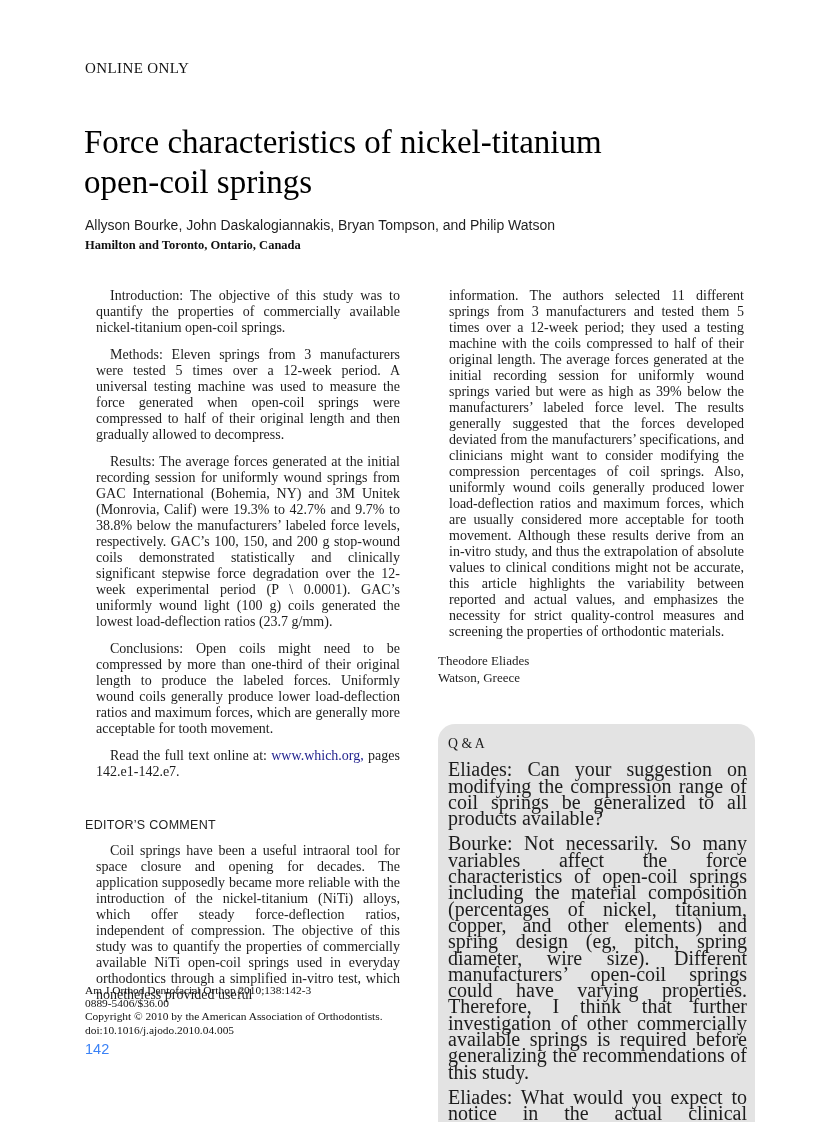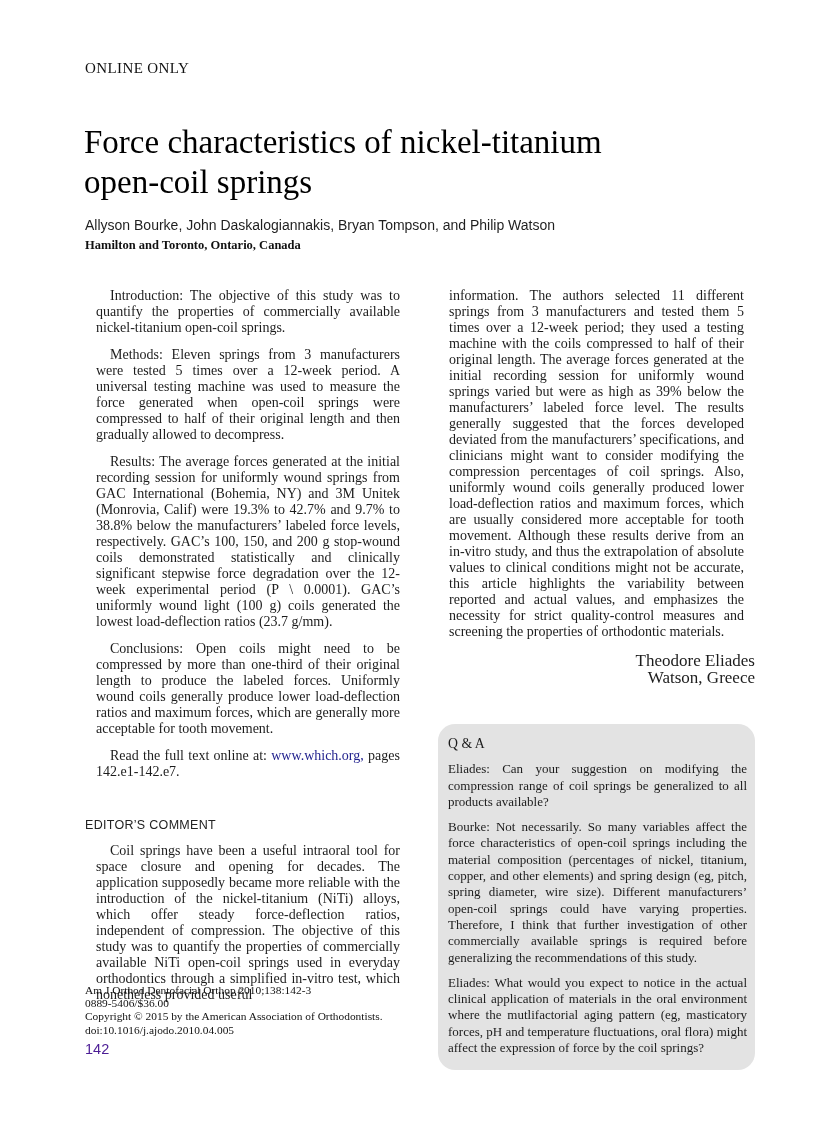--- a/index.html
+++ b/index.html
@@ -40,44 +40,44 @@
     text-align:justify; text-indent:14px;
   }
   .body-text p.no-indent { text-indent:0; }
   .link { color:#23238e; cursor:pointer; }
   .editor-heading {
     margin-top:38px; margin-bottom:8px;
     font-family:"Liberation Sans", sans-serif;
     font-size:12.5px; letter-spacing:0.3px; color:#222;
   }
   .signature {
-    text-align:right; font-size:17px; line-height:16.5px; margin-top:13px;
+    font-size:13px; line-height:16.5px; margin-top:13px;
   }
   .qa-box {
     margin-top:38px;
     background:#e3e3e3;
     padding:12px 8px 14px 10px;
     border-radius:17px;
   }
   .qa-box .qa-heading {
     font-size:13.8px; line-height:16.3px; margin:0;
   }
   .qa-box p {
-    margin:0; font-size:13px; line-height:16.3px; text-align:justify; text-indent:0;
+    margin:0; font-size:20px; line-height:16.3px; text-align:justify; text-indent:0;
   }
   .qa-box p + p { margin-top:9px; }
   .footnote {
     position:absolute; left:85px; top:984px; width:330px;
     font-size:11.4px; line-height:13.2px; color:#111;
   }
   .footnote div { margin:0; }
   .pageno {
     position:absolute; left:85px; top:1041px;
     font-family:"Liberation Sans", sans-serif;
-    font-size:14.5px; color:#4c1d95;
+    font-size:14.5px; color:#3b82f6;
   }
 </style>
 </head>
 <body>
 
 <div class="page">
 
   <div class="kicker">ONLINE ONLY</div>
 
   <div class="title">
@@ -114,19 +114,19 @@
         <p>Bourke: Not necessarily. So many variables affect the force characteristics of open-coil springs including the material composition (percentages of nickel, titanium, copper, and other elements) and spring design (eg, pitch, spring diameter, wire size). Different manufacturers’ open-coil springs could have varying properties. Therefore, I think that further investigation of other commercially available springs is required before generalizing the recommendations of this study.</p>
         <p>Eliades: What would you expect to notice in the actual clinical application of materials in the oral environment where the mutlifactorial aging pattern (eg, masticatory forces, pH and temperature fluctuations, oral flora) might affect the expression of force by the coil springs?</p>
       </div>
     </div>
 
   </div>
 
   <div class="footnote">
     <div>Am J Orthod Dentofacial Orthop 2010;138:142-3</div>
     <div>0889-5406/$36.00</div>
-    <div>Copyright © 2015 by the American Association of Orthodontists.</div>
+    <div>Copyright © 2010 by the American Association of Orthodontists.</div>
     <div>doi:10.1016/j.ajodo.2010.04.005</div>
   </div>
 
   <div class="pageno">142</div>
 
 </div>
 
 </body></html>

